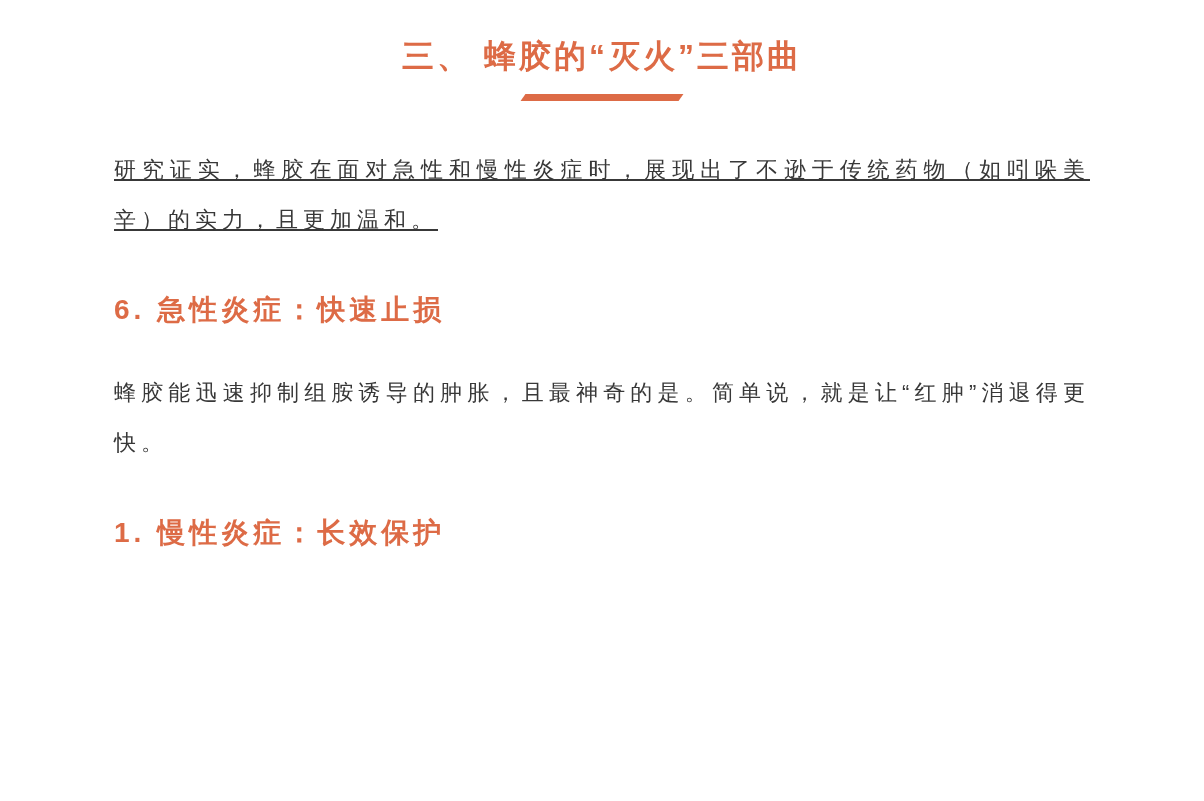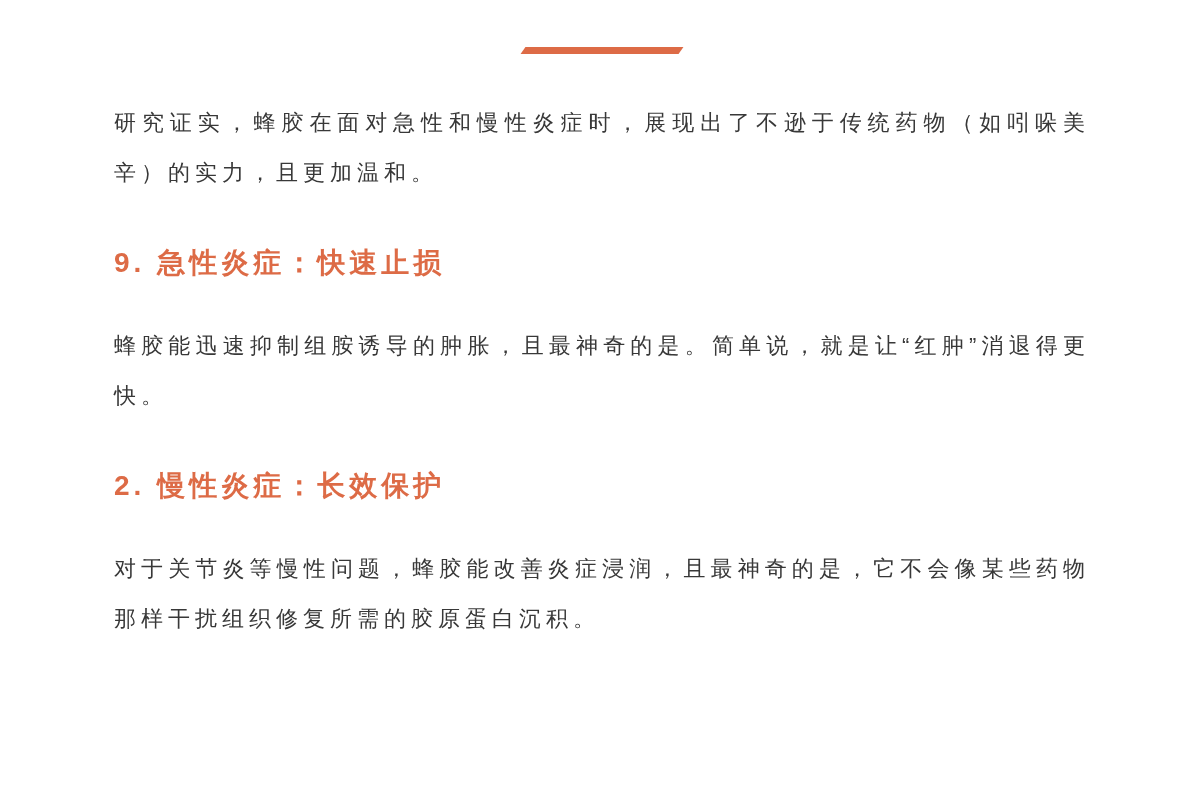--- a/index.html
+++ b/index.html
@@ -42,44 +42,45 @@
   .body-paragraph {
     margin: 38px 0 0 0;
     color: #383838;
     font-size: 22px;
     line-height: 50px;
     letter-spacing: 5px;
     text-align: justify;
   }
   .body-paragraph.intro {
     margin-top: 44px;
+    text-decoration: underline;
   }
   .section-heading {
     margin: 45px 0 0 0;
     color: #DD6B46;
     font-size: 28px;
     line-height: 40px;
     font-weight: bold;
     letter-spacing: 4px;
   }
 </style>
 </head>
 <body>
 
 <div class="article">
 
+  <h1 class="article-title">三、 蜂胶的“灭火”三部曲</h1>
 
   <div class="title-underline-wrap">
     <span class="title-underline"></span>
   </div>
 
   <p class="body-paragraph intro">研究证实，蜂胶在面对急性和慢性炎症时，展现出了不逊于传统药物（如吲哚美辛）的实力，且更加温和。</p>
 
-  <h2 class="section-heading">9. 急性炎症：快速止损</h2>
+  <h2 class="section-heading">6. 急性炎症：快速止损</h2>
 
   <p class="body-paragraph">蜂胶能迅速抑制组胺诱导的肿胀，且最神奇的是。简单说，就是让“红肿”消退得更快。</p>
 
-  <h2 class="section-heading">2. 慢性炎症：长效保护</h2>
+  <h2 class="section-heading">1. 慢性炎症：长效保护</h2>
 
-  <p class="body-paragraph">对于关节炎等慢性问题，蜂胶能改善炎症浸润，且最神奇的是，它不会像某些药物那样干扰组织修复所需的胶原蛋白沉积。</p>
 
 
 </div>
 
 </body></html>

